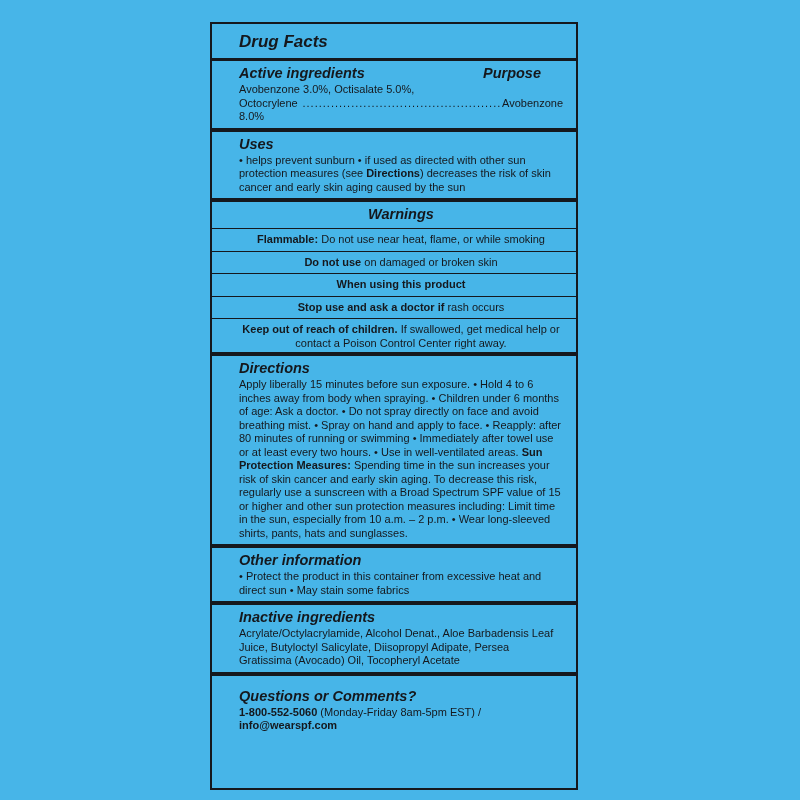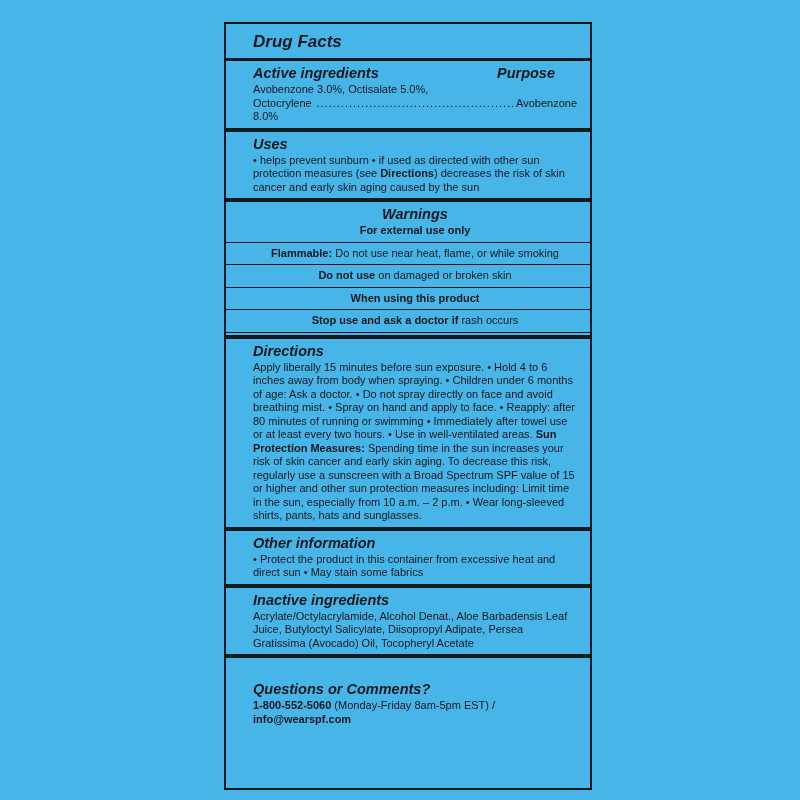--- a/index.html
+++ b/index.html
@@ -11,21 +11,20 @@
     color:#15181d;
   }
   .label {
     position:absolute;
     left:210px; top:22px;
     width:368px; height:768px;
     border:2.5px solid #15181d;
     box-sizing:border-box;
     display:flex; flex-direction:column;
     background:transparent;
-    margin-left:14px;
   }
   .sec { padding:2px 13px 4px 27px; }
   .sec.tight { padding-top:2px; padding-bottom:2px;text-align:center; }
   .bar    { border-top:4.5px solid #15181d; flex:none; }
   .bar-sm { border-top:3px   solid #15181d; flex:none; }
   .hr     { border-top:1.5px solid #15181d; flex:none; margin:2px 0; }
   .h {
     font-style:italic; font-weight:bold;
     font-size:14.5px; line-height:18px;
     margin:1px 0 1px 0;
@@ -38,21 +37,21 @@
     display:flex; justify-content:space-between; align-items:baseline;
   }
   .active-head-row .purpose { margin-right:22px; }
   .leader-row { display:flex; align-items:baseline; }
   .leader-row .dots {
     flex:1 1 auto; overflow:hidden; white-space:nowrap;
     letter-spacing:1px; margin:0 1px;
   }
   .leader-row .val { flex:none; }
   .bullets div { margin:0; }
-  .q-sec { padding-top:21px; }
+  .q-sec { padding-top:10px; }
 </style>
 </head>
 <body>
 
 <div class="label">
 
   <div class="sec title-sec">
     <div class="h">Drug Facts</div>
   </div>
 
@@ -75,21 +74,20 @@
 
   <div class="sec">
     <div class="h">Uses</div>
     <div class="body"><span>• helps prevent sunburn • if used as directed with other sun protection measures (see </span><b>Directions</b><span>) decreases the risk of skin cancer and early skin aging caused by the sun</span></div>
   </div>
 
   <div class="bar"></div>
 
   <div class="sec tight">
     <div class="h">Warnings</div>
-    <div class="body bold">For external use only</div>
   </div>
 
   <div class="hr"></div>
 
   <div class="sec tight body"><b>Flammable:</b><span> Do not use near heat, flame, or while smoking</span></div>
 
   <div class="hr"></div>
 
   <div class="sec tight body"><b>Do not use</b><span> on damaged or broken skin</span></div>
 
@@ -98,20 +96,21 @@
   <div class="sec tight body">
     <div class="bold">When using this product</div>
   </div>
 
   <div class="hr"></div>
 
   <div class="sec tight body"><b>Stop use and ask a doctor if</b><span> rash occurs</span></div>
 
   <div class="hr"></div>
 
+  <div class="sec tight body"><b>Keep out of reach of children.</b><span> If swallowed, get medical help or contact a Poison Control Center right away.</span></div>
 
   <div class="bar"></div>
 
   <div class="sec">
     <div class="h">Directions</div>
     <div class="body"><span>Apply liberally 15 minutes before sun exposure. • Hold 4 to 6 inches away from body when spraying. • Children under 6 months of age: Ask a doctor. • Do not spray directly on face and avoid breathing mist. • Spray on hand and apply to face. • Reapply: after 80 minutes of running or swimming • Immediately after towel use or at least every two hours. • Use in well-ventilated areas. </span><b>Sun Protection Measures:</b><span> Spending time in the sun increases your risk of skin cancer and early skin aging. To decrease this risk, regularly use a sunscreen with a Broad Spectrum SPF value of 15 or higher and other sun protection measures including: Limit time in the sun, especially from 10 a.m. – 2 p.m. • Wear long-sleeved shirts, pants, hats and sunglasses.</span></div>
   </div>
 
   <div class="bar"></div>
 

